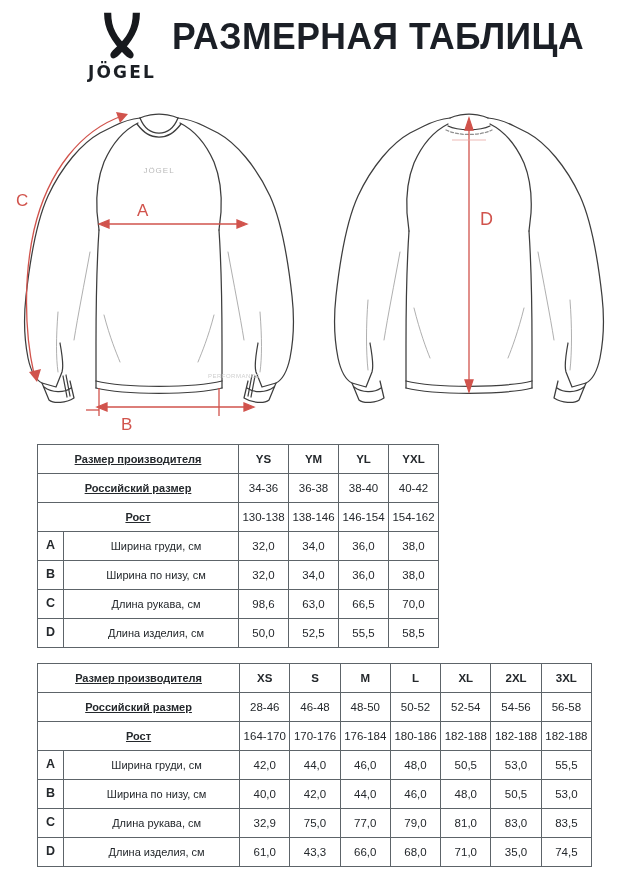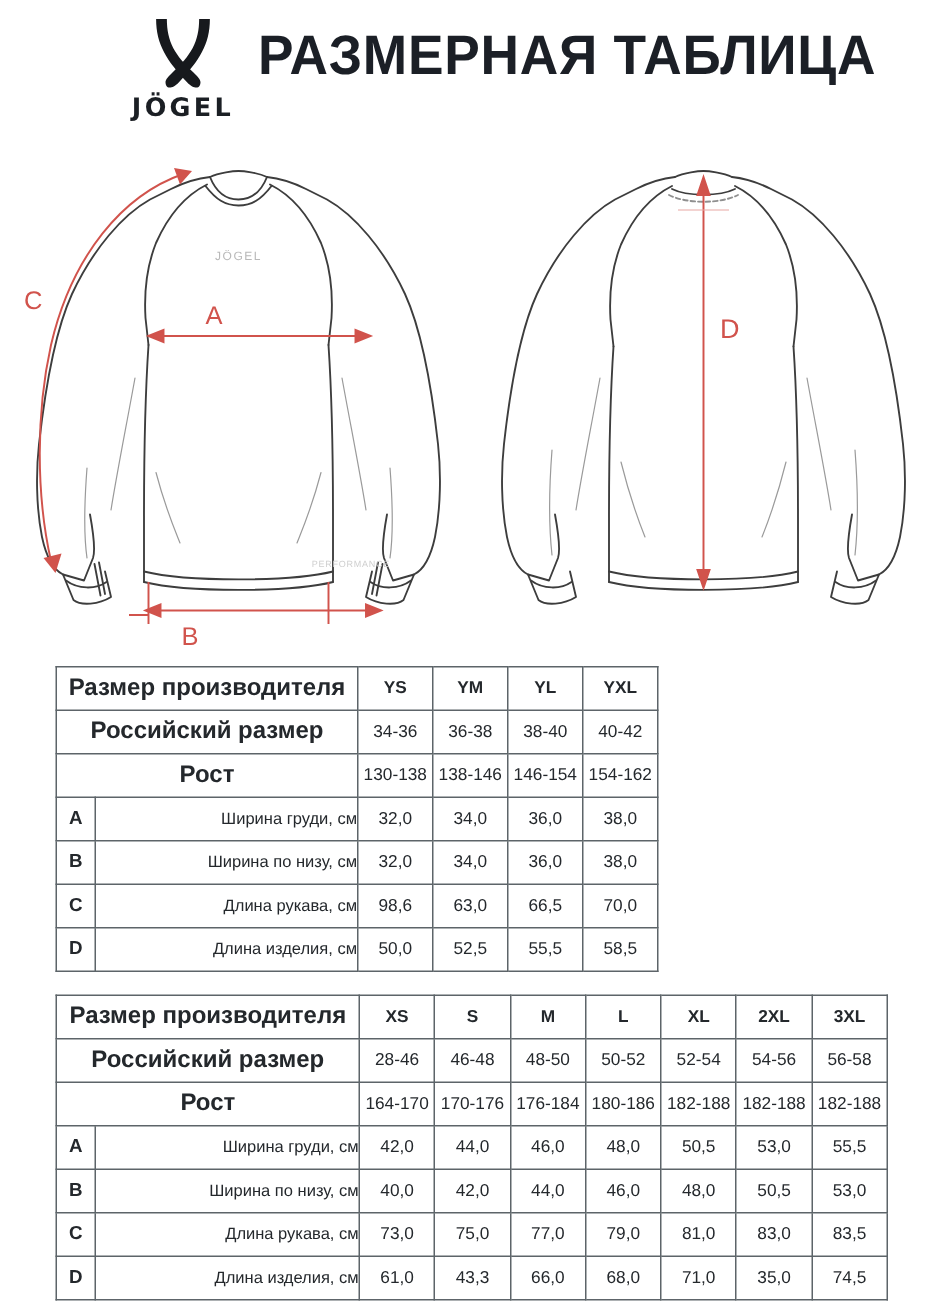--- a/index.html
+++ b/index.html
@@ -88,24 +88,25 @@
     text-align: center;
     vertical-align: middle;
     font-size: 11px;
     color: #24282c;
     padding: 0;
     height: 28px;
     line-height: 1.1;
   }
   .size-table td.hdr {
     font-weight: bold;
-    font-size: 16px;
+    font-size: 11px;
+    text-decoration: underline;
   }
   .size-table td.label-left {
-    text-align: right;
+    text-align: center;
     padding-left: 10px;
     font-size: 11px;
   }
   .size-table td.letter {
     font-weight: bold;
     font-size: 12.5px;
   }
   .size-table td.sizecol {
     font-weight: bold;
     font-size: 11.5px;
@@ -389,21 +390,21 @@
         <td class="val">42,0</td>
         <td class="val">44,0</td>
         <td class="val">46,0</td>
         <td class="val">48,0</td>
         <td class="val">50,5</td>
         <td class="val">53,0</td>
       </tr>
       <tr>
         <td class="letter">C</td>
         <td class="label-left">Длина рукава, см</td>
-        <td class="val">73,0</td>
+        <td class="val">32,9</td>
         <td class="val">75,0</td>
         <td class="val">77,0</td>
         <td class="val">79,0</td>
         <td class="val">81,0</td>
         <td class="val">83,0</td>
         <td class="val">83,5</td>
       </tr>
       <tr>
         <td class="letter">D</td>
         <td class="label-left">Длина изделия, см</td>

